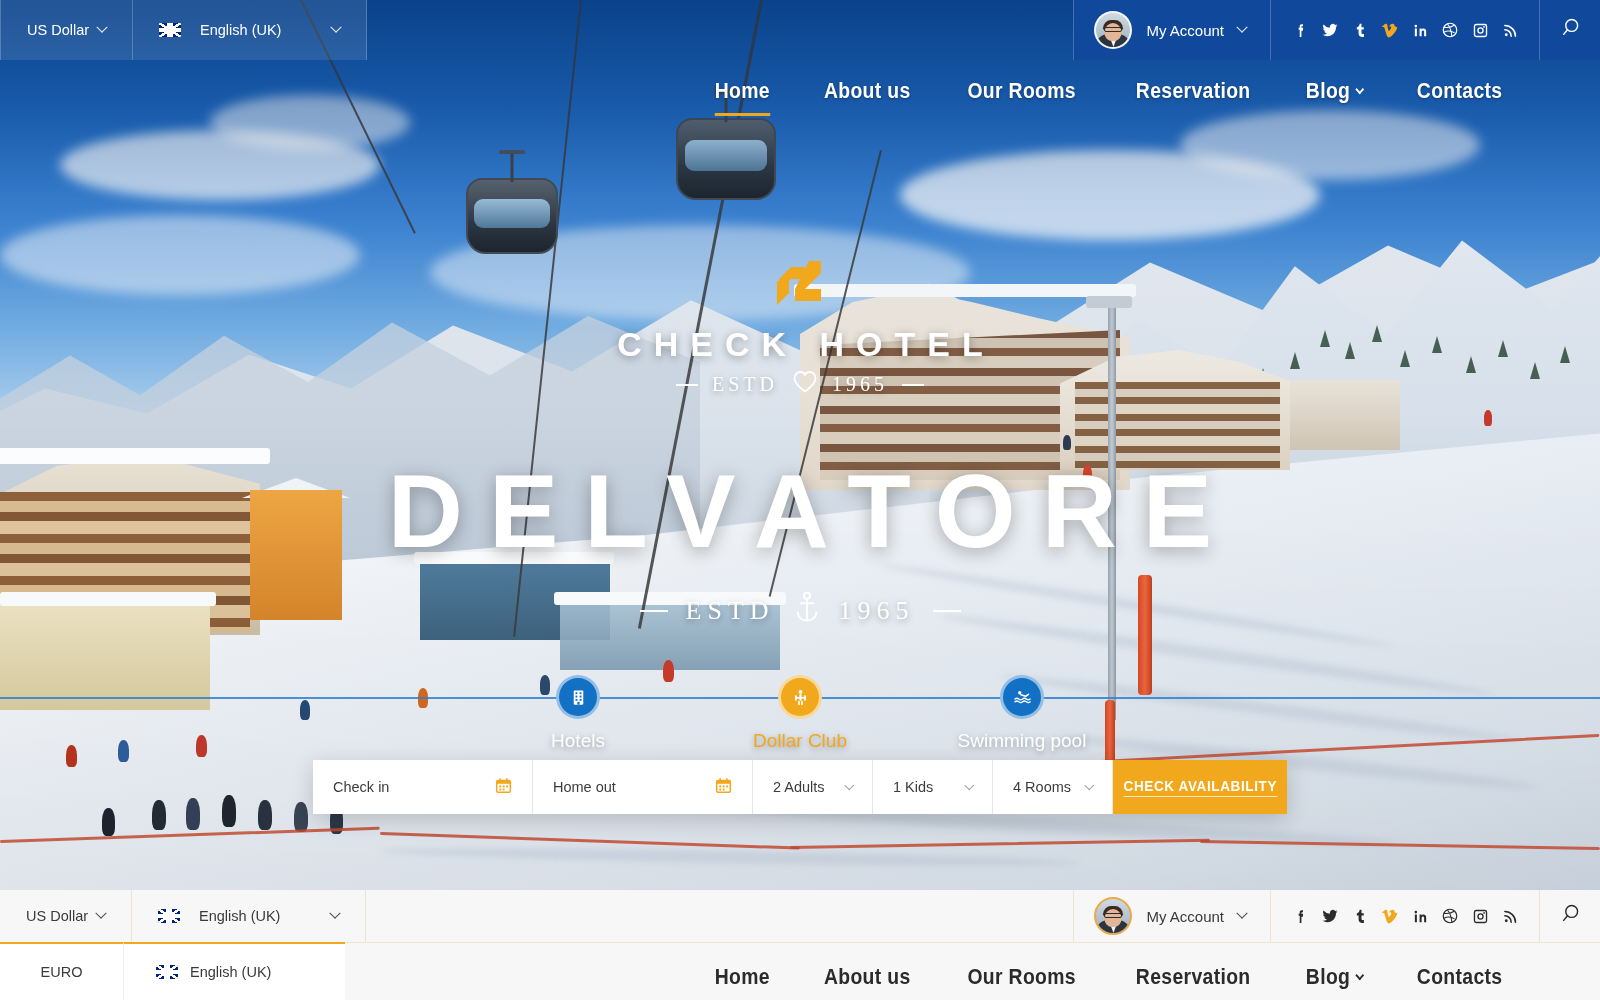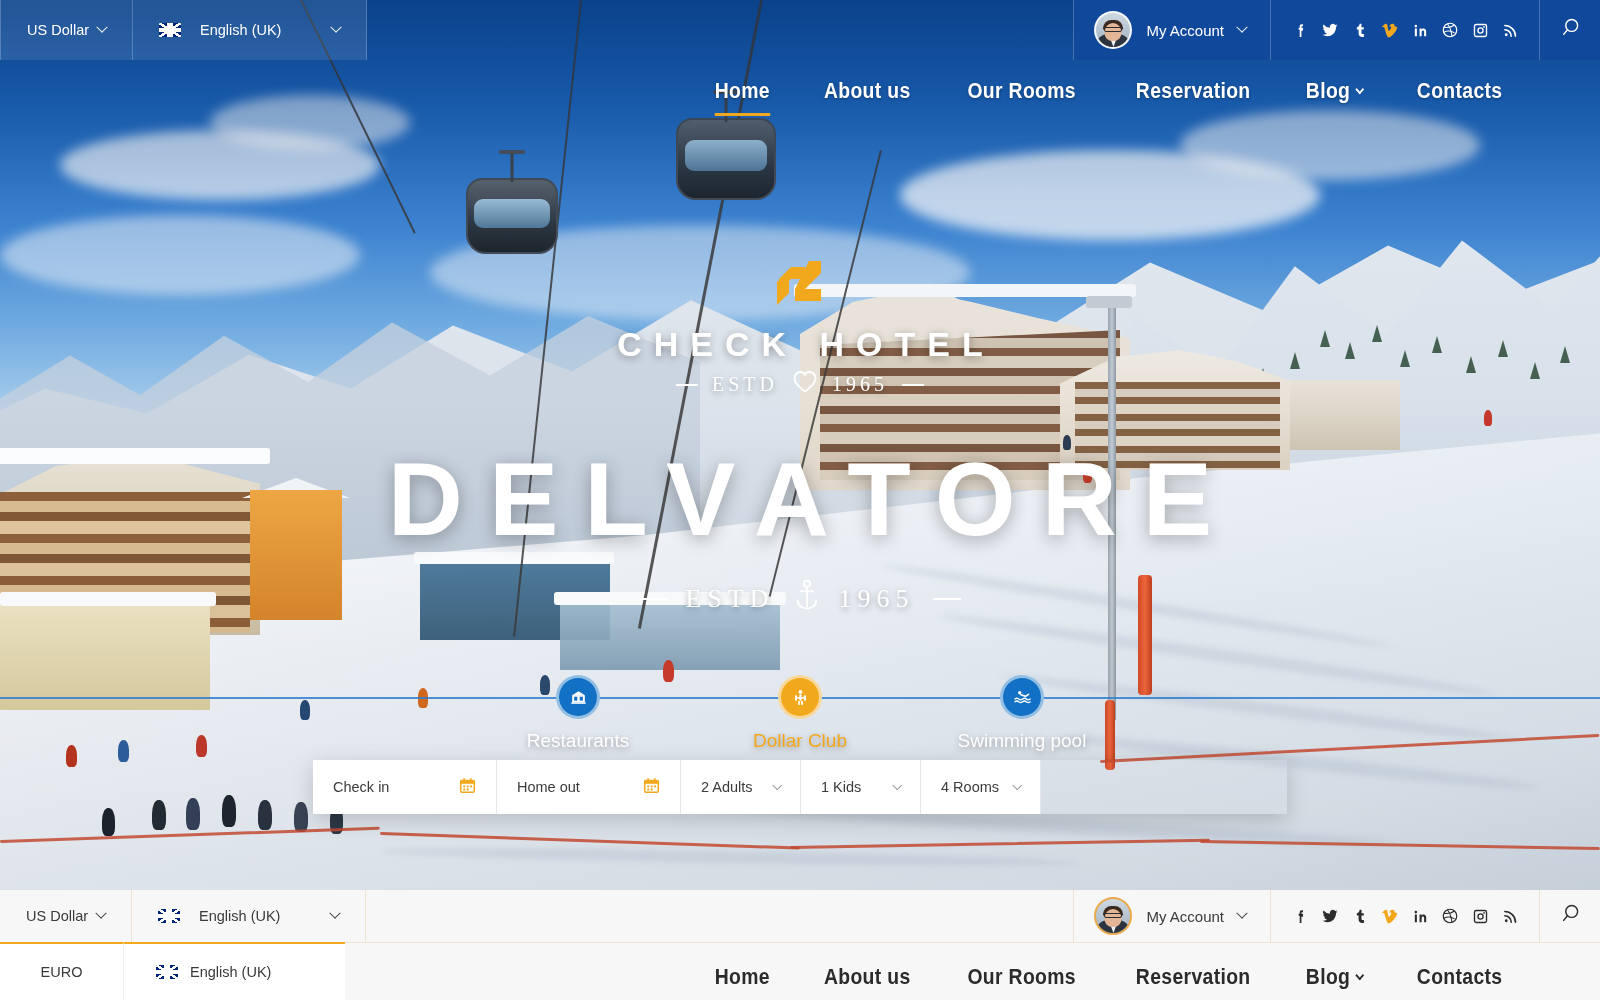--- a/index.html
+++ b/index.html
@@ -338,21 +338,21 @@
   }
   .estd-line {
     display: flex; align-items: center; justify-content: center; gap: 14px;
     color: #ffffff;
     font-family: "Liberation Serif", serif;
     font-size: 20px; letter-spacing: 4px;
     text-shadow: 0 2px 6px rgba(0,0,0,.35);
   }
   .estd-dash { width: 22px; height: 2px; background: #fff; }
   .brand-main {
-    margin-top: 48px;
+    margin-top: 60px;
     color: #ffffff;
     font-size: 104px; font-weight: 700;
     letter-spacing: 26px; text-indent: 26px;
     line-height: 1;
     text-shadow: 0 4px 18px rgba(0,0,0,.30);
   }
   .estd-line2 {
     margin-top: 28px;
     display: flex; align-items: center; justify-content: center; gap: 18px;
     color: #ffffff;
@@ -401,21 +401,21 @@
     box-shadow: 0 6px 22px rgba(0,0,0,.18);
   }
   .bk-field {
     background: #ffffff;
     display: flex; align-items: center; justify-content: space-between;
     padding: 0 20px;
     border-right: 1px solid #e4e6e9;
     color: #3c3c3c; font-size: 14.5px;
     cursor: pointer;
   }
-  .bk-date { width: 184px; }
+  .bk-date { width: 220px; }
   .bk-sel  { width: 120px; }
   .bk-btn {
     flex: 1;
     background: #f2a81d;
     display: flex; align-items: center; justify-content: center;
     cursor: pointer;
   }
   .bk-btn span {
     color: #ffffff;
     font-family: "Liberation Sans Narrow", "Liberation Sans", sans-serif;
@@ -645,33 +645,36 @@
       </span>
       <span>1965</span>
       <span class="estd-dash" style="width:28px;"></span>
     </div>
   </div>
 
   <div class="steps">
     <div class="steps-line"></div>
     <div class="steps-inner">
 
-
       <div class="step">
         <div class="step-icon">
           <svg viewBox="0 0 24 24" width="19" height="19" aria-hidden="true">
-            <rect x="4" y="9" width="16" height="9" fill="#fff"></rect>
-            <path d="M4 9 L12 4 L20 9 Z" fill="#fff"></path>
-            <rect x="6.5" y="11" width="4" height="5" fill="#1271c4"></rect>
-            <rect x="13.5" y="11" width="4" height="5" fill="#1271c4"></rect>
-            <rect x="3" y="18" width="18" height="2" fill="#fff"></rect>
+            <rect x="6" y="3" width="12" height="18" rx="1" fill="#fff"></rect>
+            <rect x="8.2" y="5.4" width="2.4" height="2.4" fill="#1271c4"></rect>
+            <rect x="13.4" y="5.4" width="2.4" height="2.4" fill="#1271c4"></rect>
+            <rect x="8.2" y="9.6" width="2.4" height="2.4" fill="#1271c4"></rect>
+            <rect x="13.4" y="9.6" width="2.4" height="2.4" fill="#1271c4"></rect>
+            <rect x="8.2" y="13.8" width="2.4" height="2.4" fill="#1271c4"></rect>
+            <rect x="13.4" y="13.8" width="2.4" height="2.4" fill="#1271c4"></rect>
+            <rect x="10.6" y="17.4" width="2.8" height="3.6" fill="#1271c4"></rect>
           </svg>
         </div>
-        <div class="step-label">Restaurants</div>
+        <div class="step-label">Hotels</div>
       </div>
+
 
       <div class="step active">
         <div class="step-icon">
           <svg viewBox="0 0 24 24" width="19" height="19" aria-hidden="true">
             <circle cx="12" cy="5" r="2.4" fill="#fff"></circle>
             <rect x="10.6" y="8" width="2.8" height="8" rx="1" fill="#fff"></rect>
             <rect x="5" y="9" width="2.6" height="7" rx="1.2" fill="#fff"></rect>
             <rect x="16.4" y="9" width="2.6" height="7" rx="1.2" fill="#fff"></rect>
             <rect x="7" y="11.4" width="10" height="2" fill="#fff"></rect>
             <rect x="9" y="16.4" width="2.2" height="5" fill="#fff"></rect>
@@ -739,20 +742,23 @@
     <div class="bk-field bk-sel">
       <span>1 Kids</span>
       <span class="sel-chev"></span>
     </div>
 
     <div class="bk-field bk-sel">
       <span>4 Rooms</span>
       <span class="sel-chev"></span>
     </div>
 
+    <div class="bk-btn">
+      <span>CHECK AVAILABILITY</span>
+    </div>
   </div>
 </div>
 
 <div class="topbar">
   <div class="topbar-left">
     <div class="tb-cell">
       <span>US Dollar</span>
       <span class="chev"></span>
     </div>
     <div class="tb-cell">

